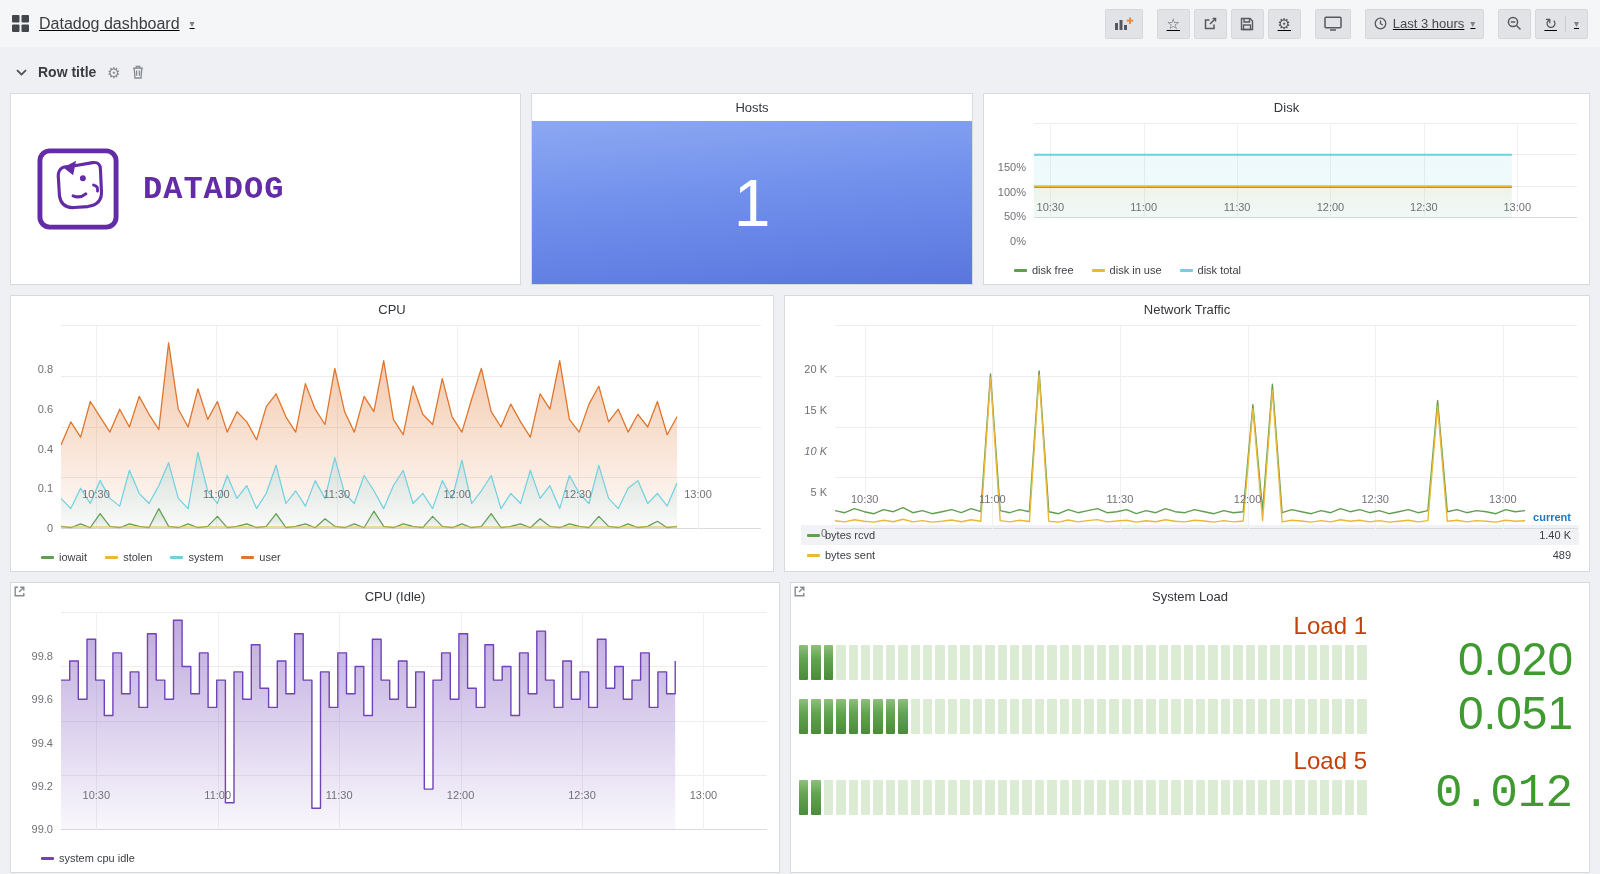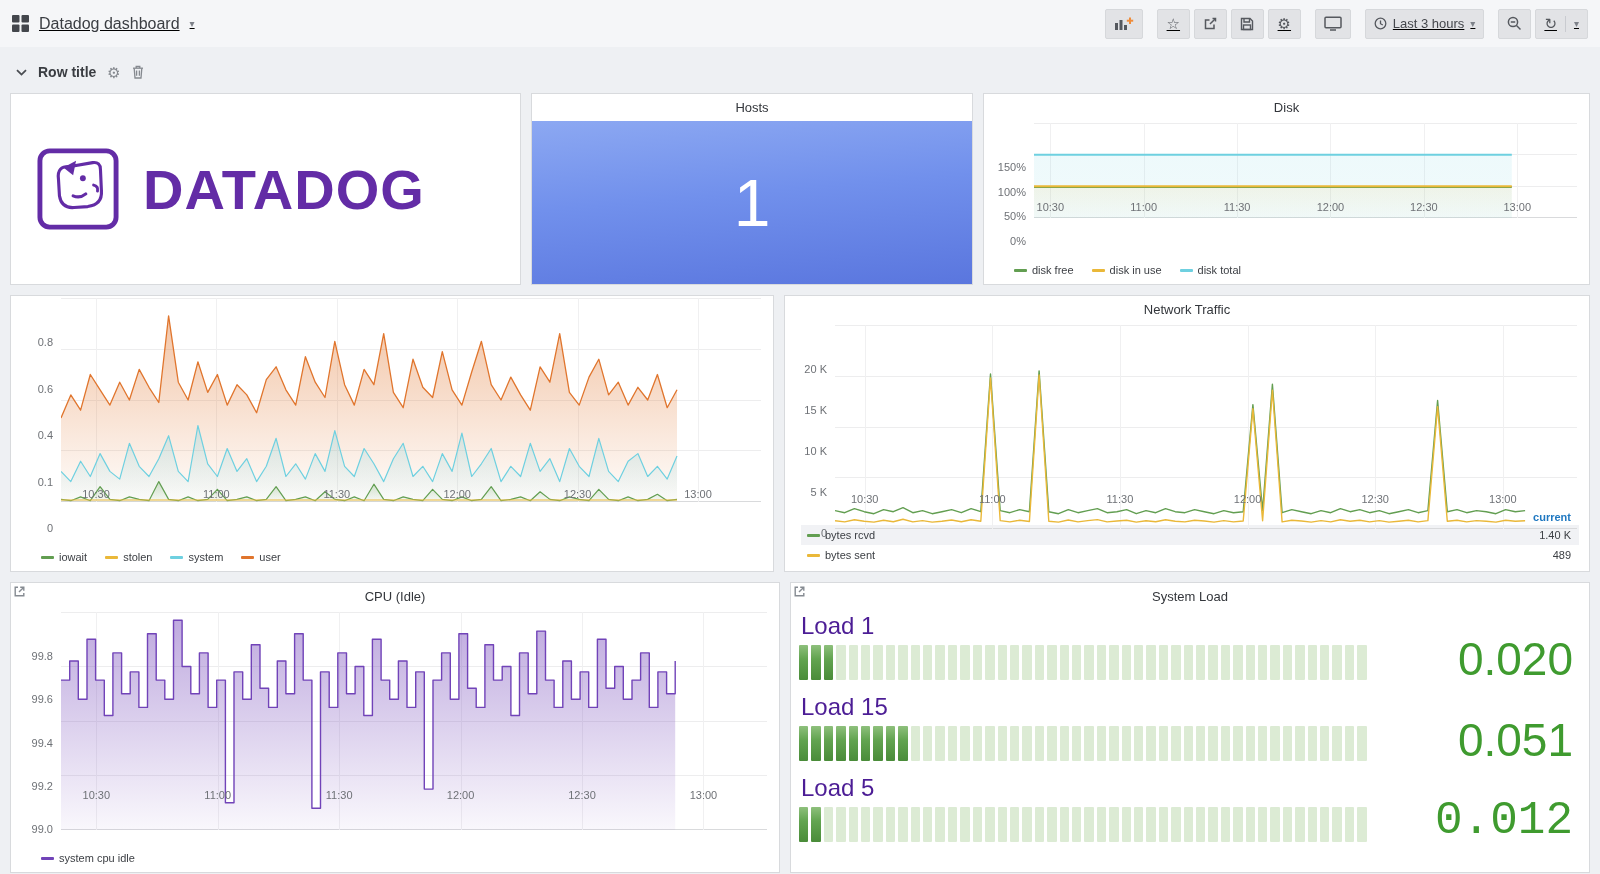--- a/index.html
+++ b/index.html
@@ -34,21 +34,21 @@
   .p-logo{width:511px;flex:none;display:flex;align-items:center;gap:24px;padding:0 26px;}
   .p-hosts{width:442px;flex:none;}
   .p-disk{flex:1;}
   .p-cpu{width:764px;flex:none;}
   .p-network{flex:1;}
   .p-idle{width:770px;flex:none;}
   .p-load{flex:1;}
   .panel-title{height:27px;line-height:27px;text-align:center;font-size:13px;color:#33363b;cursor:pointer;flex:none;}
 
   
-  .dd-text{font-size:56px;font-weight:700;color:#632ca6;letter-spacing:1px;}
+  .dd-text{font-size:32px;font-weight:700;color:#632ca6;letter-spacing:1px;font-family:Liberation Mono, monospace;}
 
   
   .hosts-body{position:absolute;left:0;right:0;top:27px;bottom:0;display:flex;align-items:center;justify-content:center;background:linear-gradient(175deg,#8ca8f2 0%,#7190ec 45%,#5a76de 100%);}
   .hosts-value{font-size:66px;color:#ffffff;}
 
   
   .chart-panel{display:flex;flex-direction:column;}
   .chart-area{flex:1;display:flex;padding:2px 12px 0 8px;min-height:0;}
   .yaxis{position:relative;width:42px;flex:none;margin-bottom:20px;font-size:11px;color:#6e7176;}
   .yaxis span{position:absolute;right:8px;transform:translateY(-50%);white-space:nowrap;margin-top:44px;}
@@ -64,21 +64,21 @@
   .lg-head{display:flex;justify-content:flex-end;font-size:11px;font-weight:700;color:#1f78c1;padding:2px 8px 2px 0;}
   .lg-row{display:flex;align-items:center;padding:4px 8px 4px 6px;cursor:pointer;}
   .lg-row.striped{background:#f1f2f5;}
   .lg-row .lg-label{margin-right:auto;}
   .corner-link{position:absolute;top:2px;left:2px;z-index:3;cursor:pointer;line-height:0;}
 
   
   .load-rows{padding:2px 16px 0 8px;}
   .load-row{display:flex;align-items:flex-end;margin-bottom:13px;}
   .load-left{flex:1;min-width:0;margin-right:16px;}
-  .load-label{font-size:24px;color:#4c1d95;margin:0 0 5px 2px;}
+  .load-label{font-size:24px;color:#c2410c;margin:0 0 5px 2px;text-align:right;}
   .load-bar{display:flex;gap:3px;height:35px;}
   .seg{flex:1;min-width:0;background:#dcebd4;border-radius:1px;}
   .seg.on{background:linear-gradient(180deg,#8ec07c 0%,#62a450 40%,#4a8c39 100%);}
   .load-value{flex:none;width:190px;text-align:right;font-size:46px;line-height:0.9;color:#3f9b2f;}
 </style>
 </head>
 <body>
 
 <div class="topbar">
   <div class="tb-left">
@@ -262,20 +262,21 @@
           <span class="lg-item"><span class="lg-mark" style="background:#629e51"></span>disk free</span>
           <span class="lg-item"><span class="lg-mark" style="background:#eab839"></span>disk in use</span>
           <span class="lg-item"><span class="lg-mark" style="background:#6ed0e0"></span>disk total</span>
         </div>
     </div>
   </div>
 
   <div class="prow prow2">
 
     <div class="panel chart-panel p-cpu">
+      <div class="panel-title">CPU</div>
       <div class="chart-area">
         <div class="yaxis">
             <span style="top: 0%;">0.8</span>
             <span style="top: 25%; padding-left: 16px;">0.6</span>
             <span style="top: 50%;">0.4</span>
             <span style="top: 75%;">0.1</span>
             <span style="top: 100%;">0</span>
           </div>
         <div class="plotwrap">
           <div class="plot">
@@ -331,21 +332,21 @@
           <span class="lg-item"><span class="lg-mark" style="background:#e0752d"></span>user</span>
         </div>
     </div>
 
     <div class="panel chart-panel p-network">
       <div class="panel-title">Network Traffic</div>
       <div class="chart-area">
         <div class="yaxis">
             <span style="top: 0%;">20 K</span>
             <span style="top: 25%;">15 K</span>
-            <span style="top: 50%;">10 K</span>
+            <span style="top: 50%; font-style: italic;">10 K</span>
             <span style="top: 75%;">5 K</span>
             <span style="top: 100%;">0</span>
           </div>
         <div class="plotwrap">
           <div class="plot">
               <svg width="742" height="204">
                 <defs></defs>
                 <line x1="0" y1="0.5" x2="742" y2="0.5" stroke="#ededee" stroke-width="1"></line>
                 <line x1="0" y1="51.5" x2="742" y2="51.5" stroke="#ededee" stroke-width="1"></line>
                 <line x1="0" y1="102.5" x2="742" y2="102.5" stroke="#ededee" stroke-width="1"></line>
@@ -506,21 +507,20 @@
                 <span class="seg"></span>
                 <span class="seg"></span>
                 <span class="seg"></span>
                 <span class="seg"></span>
               </div>
             </div>
             <div class="load-value" style="color: rgb(63, 155, 47);">0.020</div>
           </div>
           <div class="load-row">
             <div class="load-left">
-              <div class="load-label">Load 15</div>
               <div class="load-bar">
                 <span class="seg on"></span>
                 <span class="seg on"></span>
                 <span class="seg on"></span>
                 <span class="seg on"></span>
                 <span class="seg on"></span>
                 <span class="seg on"></span>
                 <span class="seg on"></span>
                 <span class="seg on"></span>
                 <span class="seg on"></span>

